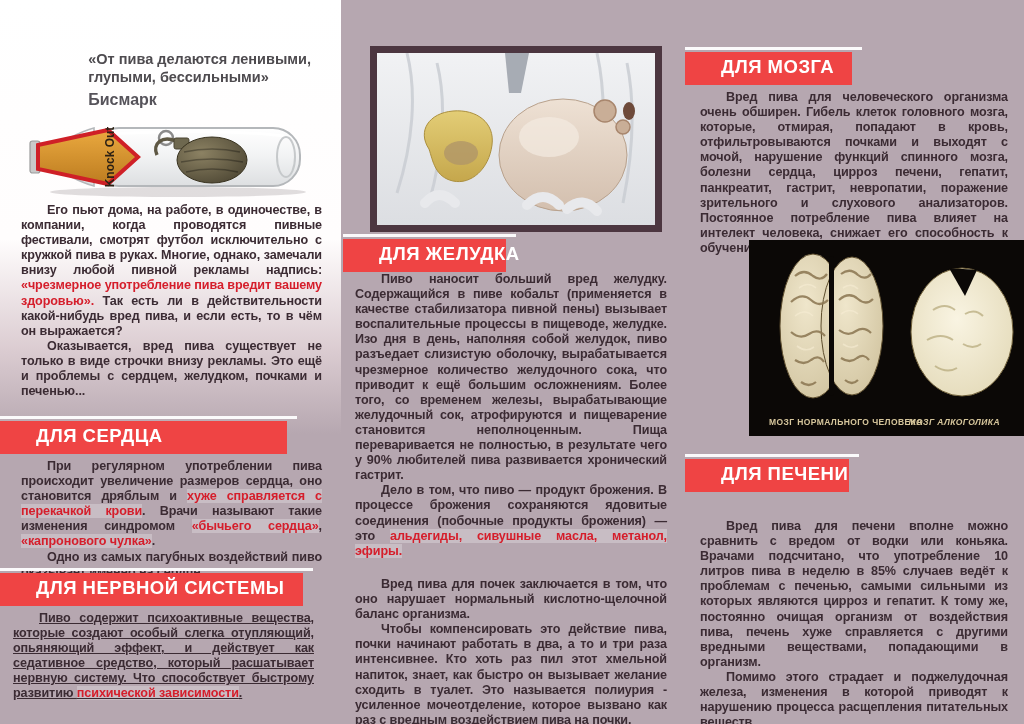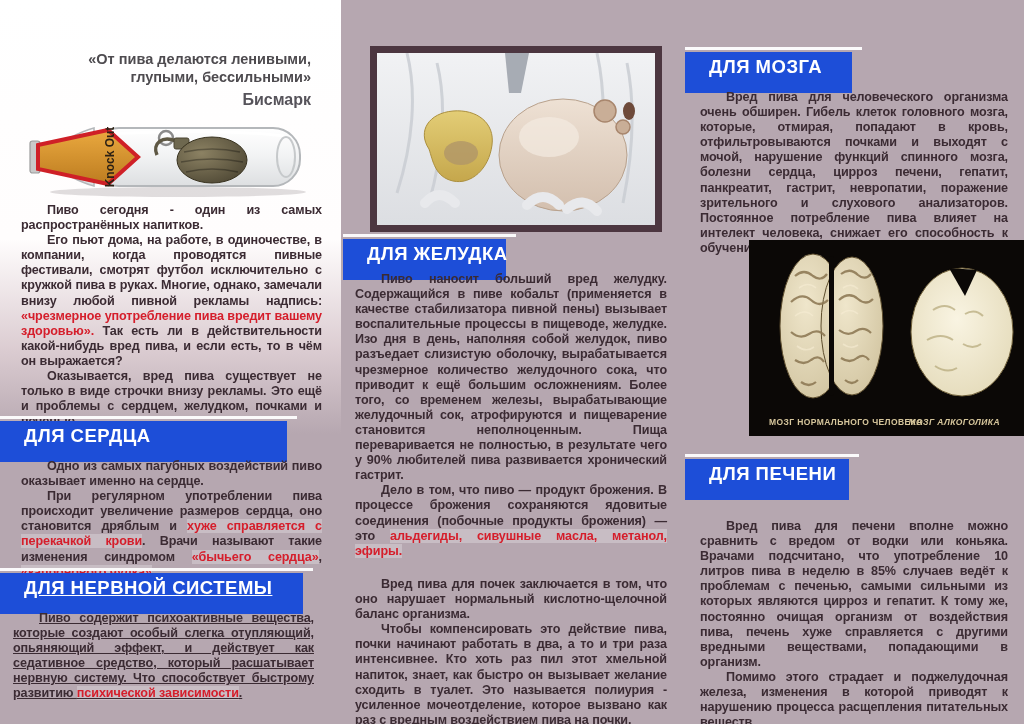--- a/index.html
+++ b/index.html
@@ -7,47 +7,47 @@
     position:relative; width:1024px; height:724px; overflow:hidden;
     background:#b6a7b0;
     font-family:"Liberation Sans", sans-serif;
   }
   .panel { position:absolute; top:0; height:724px; }
   .panel-left {
     left:0; width:341px;
     background:linear-gradient(180deg,#ffffff 0%,#fffdfd 33%,#dccdd2 48%,#b6a7b0 60%,#b6a7b0 100%);
   }
   .quote {
-    position:absolute; top:50px; right:30px; text-align:right;
+    position:absolute; top:50px; right:30px; 
     font-weight:bold; font-size:14.5px; line-height:18px; color:#4e4b4f;
   }
   .quote-author { margin-top:5px; font-size:16px; color:#56535a; }
   .bottle-wrap { position:absolute; left:26px; top:100px; width:288px; height:102px; }
 
   .body-text {
     position:absolute; font-weight:bold; font-size:12.6px; line-height:15.1px;
     color:#3b2b33; text-align:justify; letter-spacing:-0.1px;
   }
   .body-text p { margin:0; text-indent:26px; }
   .red { color:#d51e2b; }
   .hl { background:rgba(255,255,255,0.25); }
 
   .section-bar {
-    position:absolute; height:41px; background:#1d4ed8; color:#ffffff;
-    font-weight:bold; font-size:18.5px; line-height:29px; padding-left:24px;
+    position:absolute; height:33px; background:#ef4444; color:#ffffff;
+    font-weight:bold; font-size:18.5px; line-height:29px; padding-left:36px;
     letter-spacing:0.5px; box-sizing:border-box; white-space:nowrap;
   }
   .section-bar::before {
     content:""; position:absolute; top:-5px; left:0; right:-10px; height:3px; background:#fbfafb;
   }
 
   .intro        { left:21px;  top:203px; width:301px; }
   .bar-heart    { left:0;     top:421px; width:287px; }
   .heart-text   { left:21px;  top:459px; width:301px; }
-  .bar-nervous  { left:0;     top:573px; width:303px;text-decoration:underline; }
+  .bar-nervous  { left:0;     top:573px; width:303px; }
   .nervous-text { left:13px;  top:611px; width:301px;text-decoration:underline; }
 
   .heart-photo {
     position:absolute; left:370px; top:46px; width:292px; height:186px;
     border:7px solid #4c3640; box-sizing:border-box; background:#e9eaec;
   }
   .heart-photo svg, .bottle-wrap svg, .brain-photo svg { display:block; width:100%; height:100%; }
   .bar-stomach  { left:343px; top:239px; width:163px; }
   .stomach-text { left:355px; top:272px; width:312px; }
   .bar-kidneys  { left:343px; top:531px; width:133px; }
@@ -107,31 +107,30 @@
           <circle cx="140" cy="38" r="7" fill="none" stroke="#8b8b8b" stroke-width="2.5"></circle>
           <path d="M152,42 C136,34 126,44 131,55" stroke="#5e5844" stroke-width="3.5" fill="none"></path>
           <rect x="148" y="38" width="15" height="11" rx="2" fill="#6e684f" stroke="#4a4433" stroke-width="1"></rect>
           <ellipse cx="186" cy="60" rx="35" ry="23" fill="url(#grenG)" stroke="#38321f" stroke-width="1"></ellipse>
           <path d="M158,52 Q186,46 214,52 M155,62 Q186,56 217,62 M160,72 Q186,66 212,72" stroke="rgba(0,0,0,0.3)" stroke-width="1.5" fill="none"></path>
         </g>
       </svg>
     </div>
 
     <div class="body-text intro">
-      <p><span>Пиво сегодня - один из самых распространённых напитков.</span></p>
       <p><span>Его пьют дома, на работе, в одиночестве, в компании, когда проводятся пивные фестивали, смотрят футбол исключительно с кружкой пива в руках. Многие, однако, замечали внизу любой пивной рекламы надпись: </span><span class="red">«чрезмерное употребление пива вредит вашему здоровью».</span><span> Так есть ли в действительности какой-нибудь вред пива, и если есть, то в чём он выражается?</span></p>
       <p><span>Оказывается, вред пива существует не только в виде строчки внизу рекламы. Это ещё и проблемы с сердцем, желудком, почками и печенью...</span></p>
     </div>
 
     <div class="section-bar bar-heart">
       <span>ДЛЯ СЕРДЦА</span>
     </div>
     <div class="body-text heart-text">
+      <p><span>При регулярном употреблении пива происходит увеличение размеров сердца, оно становится дряблым и </span><span class="red hl">хуже справляется с перекачкой крови</span><span>. Врачи называют такие изменения синдромом </span><span class="red hl">«бычьего сердца»</span><span>, </span><span class="red hl">«капронового чулка»</span><span>.</span></p>
       <p><span>Одно из самых пагубных воздействий пиво оказывает именно на сердце.</span></p>
-      <p><span>При регулярном употреблении пива происходит увеличение размеров сердца, оно становится дряблым и </span><span class="red hl">хуже справляется с перекачкой крови</span><span>. Врачи называют такие изменения синдромом </span><span class="red hl">«бычьего сердца»</span><span>, </span><span class="red hl">«капронового чулка»</span><span>.</span></p>
     </div>
 
     <div class="section-bar bar-nervous">
       <span>ДЛЯ НЕРВНОЙ СИСТЕМЫ</span>
     </div>
     <div class="body-text nervous-text">
       <p><span>Пиво содержит психоактивные вещества, которые создают особый слегка отупляющий, опьяняющий эффект, и действует как седативное средство, который расшатывает нервную систему. Что способствует быстрому развитию </span><span class="red hl">психической зависимости</span><span>.</span></p>
     </div>
   </div>
 

